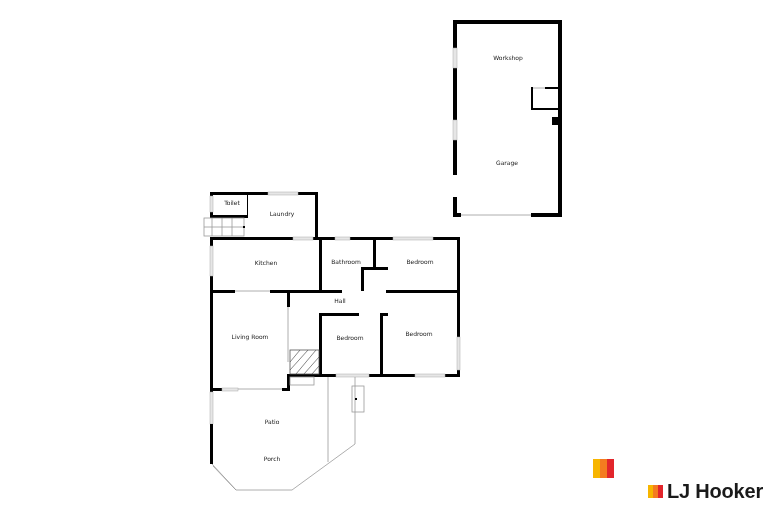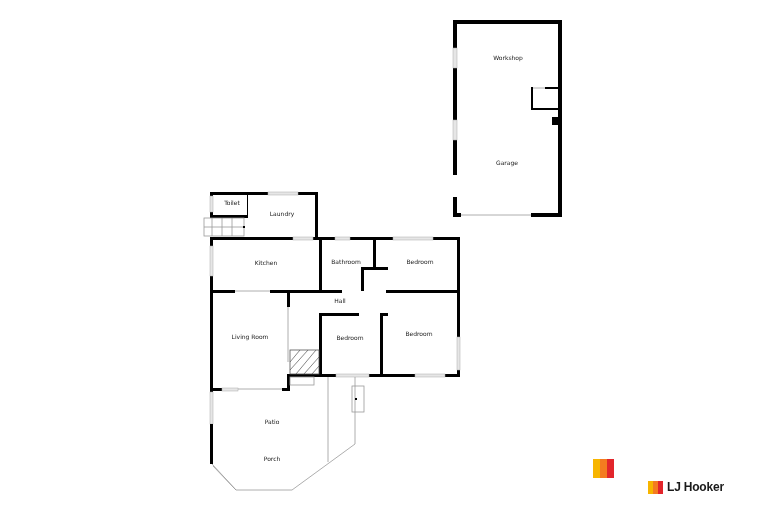--- a/index.html
+++ b/index.html
@@ -4,21 +4,21 @@
 <style>
   html, body { margin: 0; padding: 0; background: #ffffff; }
   body { width: 768px; height: 512px; position: relative; overflow: hidden; font-family: "DejaVu Sans", sans-serif; }
   svg.plan { position: absolute; left: 0; top: 0; }
   .wall { fill: #000; }
   .thin { stroke: #999; stroke-width: 0.8; fill: none; }
   .window { fill: #e6e6e6; stroke: #aaa; stroke-width: 0.5; }
   .label { font-family: "DejaVu Sans", sans-serif; font-size: 6px; fill: #222; text-anchor: middle; }
   .brand { position: absolute; display: flex; align-items: center; }
   .bar { display: inline-block; }
-  .logo-text { font-family: "Liberation Sans", sans-serif; font-weight: bold; font-size: 12px; color: #1a1a1a; margin-left: 4px; letter-spacing: -0.2px; }
+  .logo-text { font-family: "Liberation Sans", sans-serif; font-weight: bold; font-size: 20px; color: #1a1a1a; margin-left: 4px; letter-spacing: -0.2px; }
 </style>
 </head>
 <body>
 
 <svg class="plan" width="768" height="512" viewBox="0 0 768 512">
 
   <g>
     <rect class="wall" x="453" y="20" width="109" height="4"></rect>
     <rect class="wall" x="453" y="20" width="4" height="197"></rect>
     <rect class="wall" x="558" y="20" width="4" height="197"></rect>

